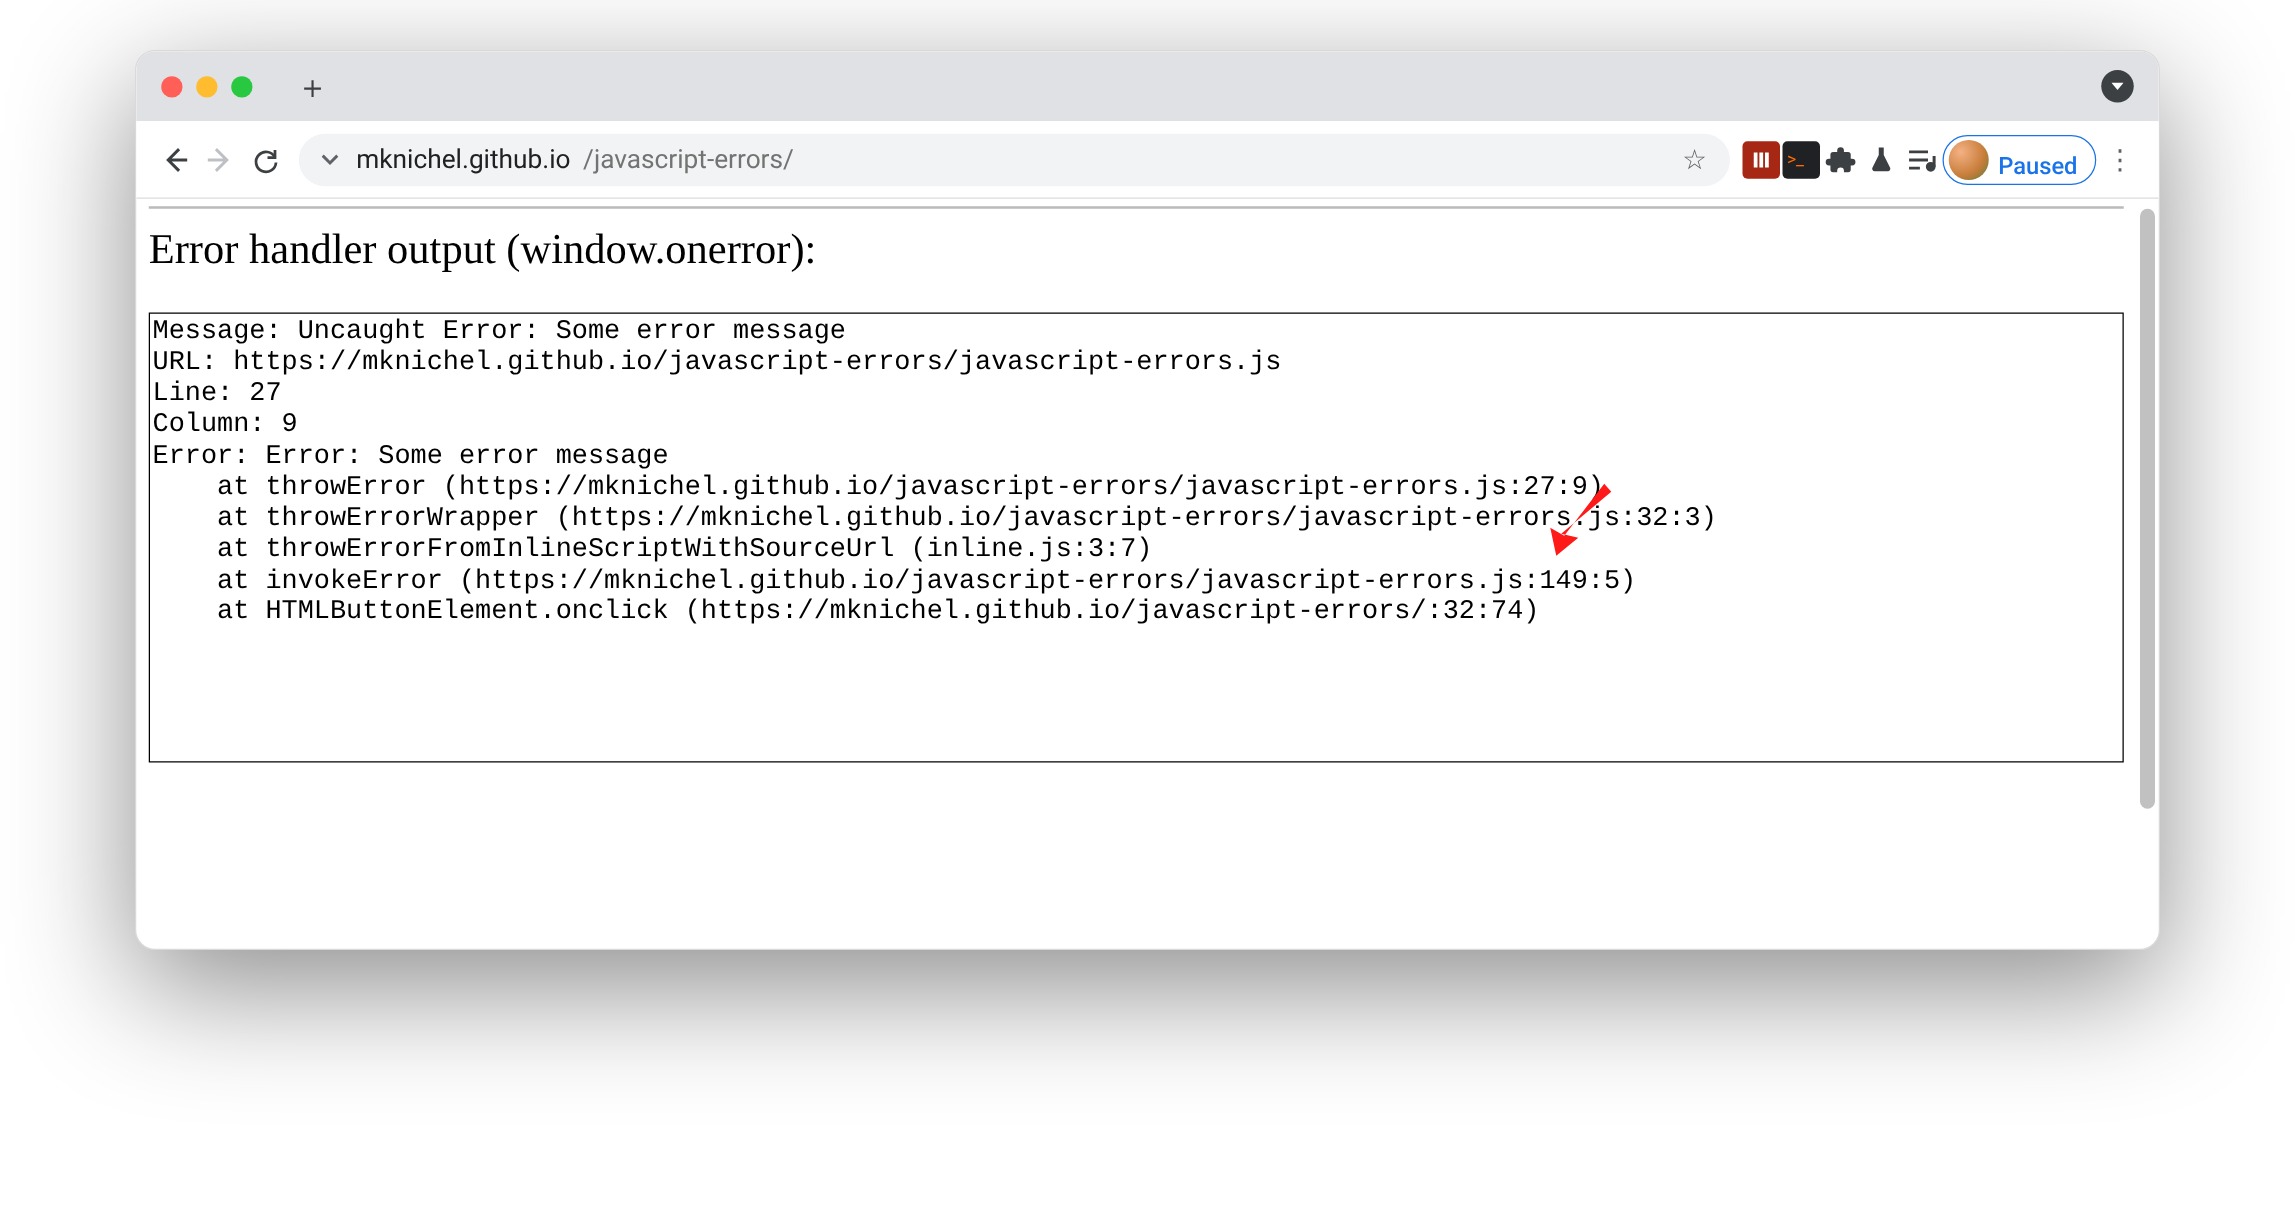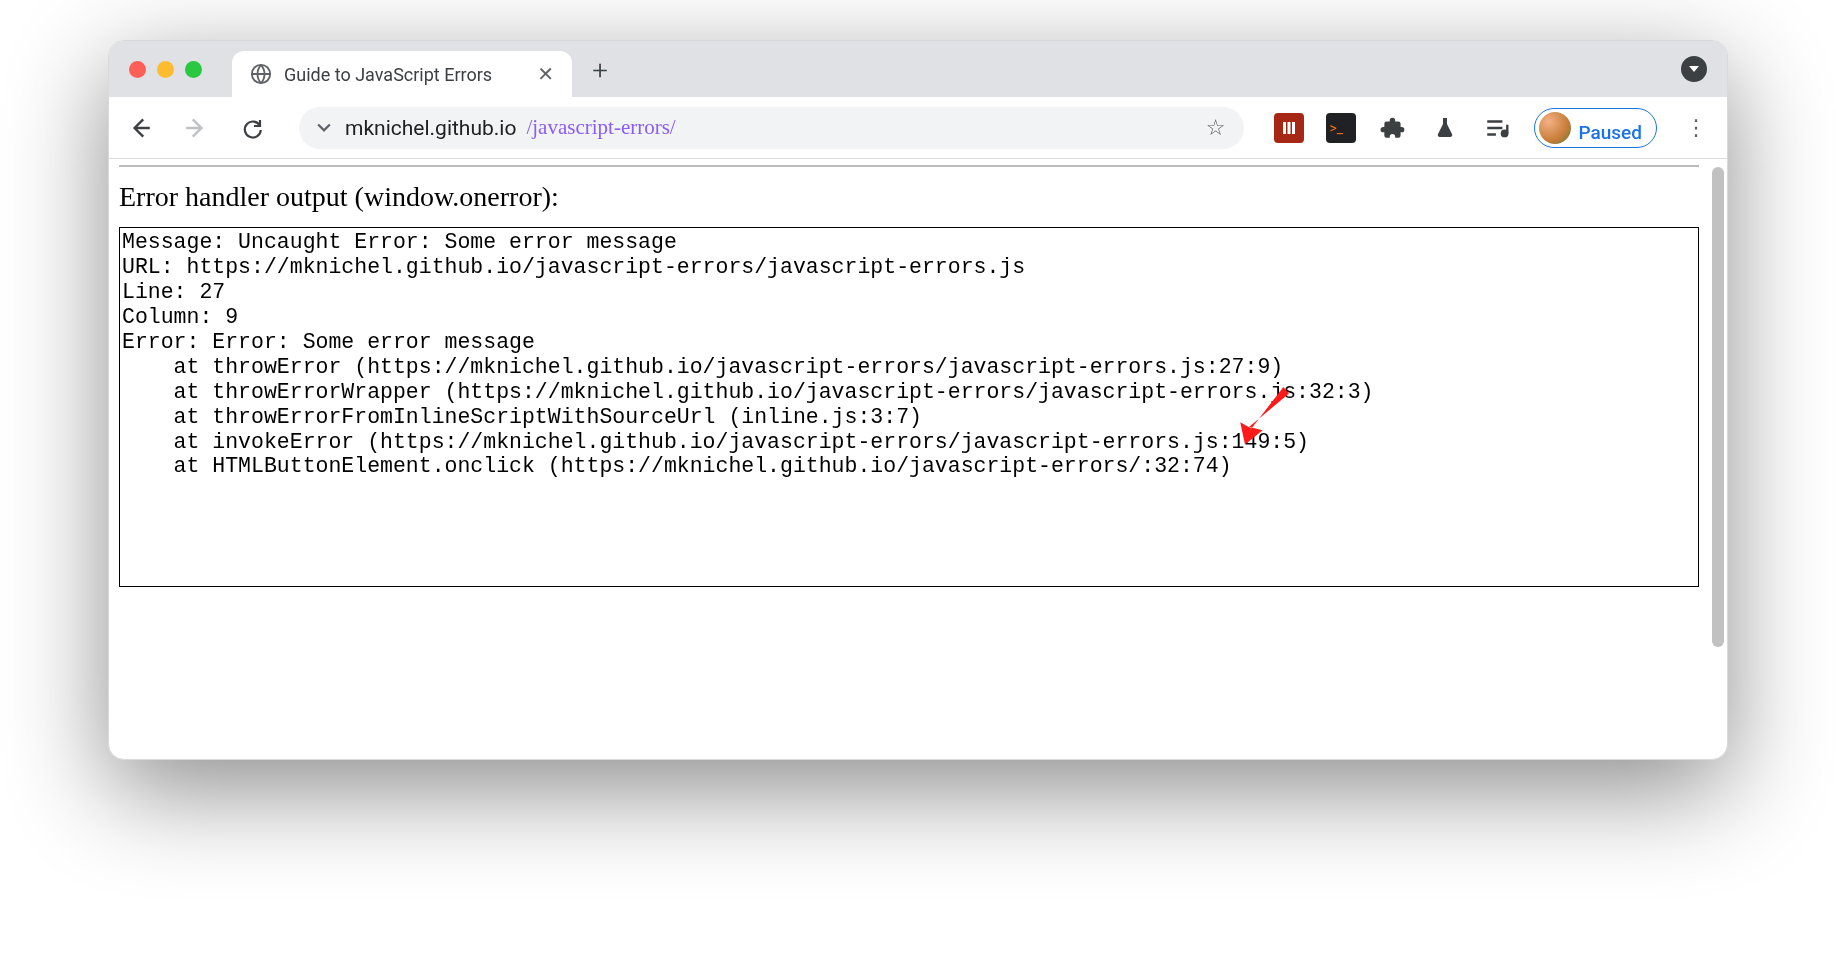--- a/index.html
+++ b/index.html
@@ -78,39 +78,39 @@
     margin-right: 6px;
   }
   
   .toolbar {
     height:62px;
     background:#fff;
     border-bottom:1px solid #dadce0;
     display:flex;
     align-items:center;
     padding:0 14px;
-    gap:22px;
+    gap:2px;
   }
   .nav-btn { width:34px; height:34px; display:flex; align-items:center; justify-content:center; color:#5f6368; border-radius:50%; }
   .nav-btn.disabled { color:#bdc1c6; }
   .omnibox {
     flex:1;
     height:42px;
     background:#f1f3f4;
     border-radius:21px;
     display:flex;
     align-items:center;
     padding:0 18px;
     gap:10px;
     font-size:21px;
     color:#202124;
     margin: 0 8px;
   }
   .omnibox .chev { color:#5f6368; font-size:18px; margin-right:4px; }
-  .omnibox .url-dim { color:#8b5cf6;font-family:Liberation Serif, serif; }
+  .omnibox .url-dim { color:#737373; }
   .omnibox .star { margin-left:auto; color:#5f6368; font-size:22px; }
   .ext-ico { width:30px; height:30px; display:flex; align-items:center; justify-content:center; border-radius:4px; }
   .ext-red { background:#a52714; color:#fff; font-size:12px; }
   .ext-term { background:#202124; color:#ff6d00; font-size:14px; display:flex; align-items:center; justify-content:flex-start; padding-left:4px; }
   .ext-puzzle, .ext-flask, .ext-playlist { color:#3c4043; }
   .profile-chip {
     display:flex; align-items:flex-end; gap:8px;
     border:1.5px solid #1a73e8;
     border-radius:22px;
     padding:3px 14px 3px 4px;
@@ -131,23 +131,23 @@
   .page {
     flex:1;
     padding: 6px 10px 10px 10px;
     overflow:hidden;
     position: relative;
   }
   .hr-top { border:0; border-top:2px solid #bbb; margin-bottom:14px; }
   .page h2 {
     font-family: "Times New Roman", Times, serif;
     font-weight:400;
-    font-size:28px;
+    font-size:34px;
     color:#000;
-    margin-bottom:14px;
+    margin-bottom:31px;
   }
   .error-box {
     border:1px solid #000;
     font-family: "Courier New", Courier, monospace;
     font-size:21.5px;
     line-height:1.16;
     padding:2px 2px;
     white-space:pre;
     color:#000;
     height: 360px;
@@ -180,30 +180,20 @@
 <body>
 
 <div class="window-wrap">
   <div class="browser">
 
     <div class="tab-strip">
       <div class="traffic-lights">
         <div class="tl red"></div>
         <div class="tl yellow"></div>
         <div class="tl green"></div>
-      </div>
-      <div class="tab">
-        <span class="favicon">
-          <svg viewBox="0 0 24 24" width="22" height="22" fill="none" stroke="currentColor" stroke-width="2">
-            <circle cx="12" cy="12" r="10"></circle>
-            <path d="M2 12h20M12 2a15 15 0 010 20M12 2a15 15 0 000 20"></path>
-          </svg>
-        </span>
-        <span>Guide to JavaScript Errors</span>
-        <span class="close">✕</span>
       </div>
       <div class="new-tab">＋</div>
       <div class="account-dd">
         <svg viewBox="0 0 10 6" width="10" height="6" fill="#fff">
             <path d="M0 0l5 6 5-6z"></path>
           </svg>
       </div>
     </div>
 
     <div class="toolbar">

